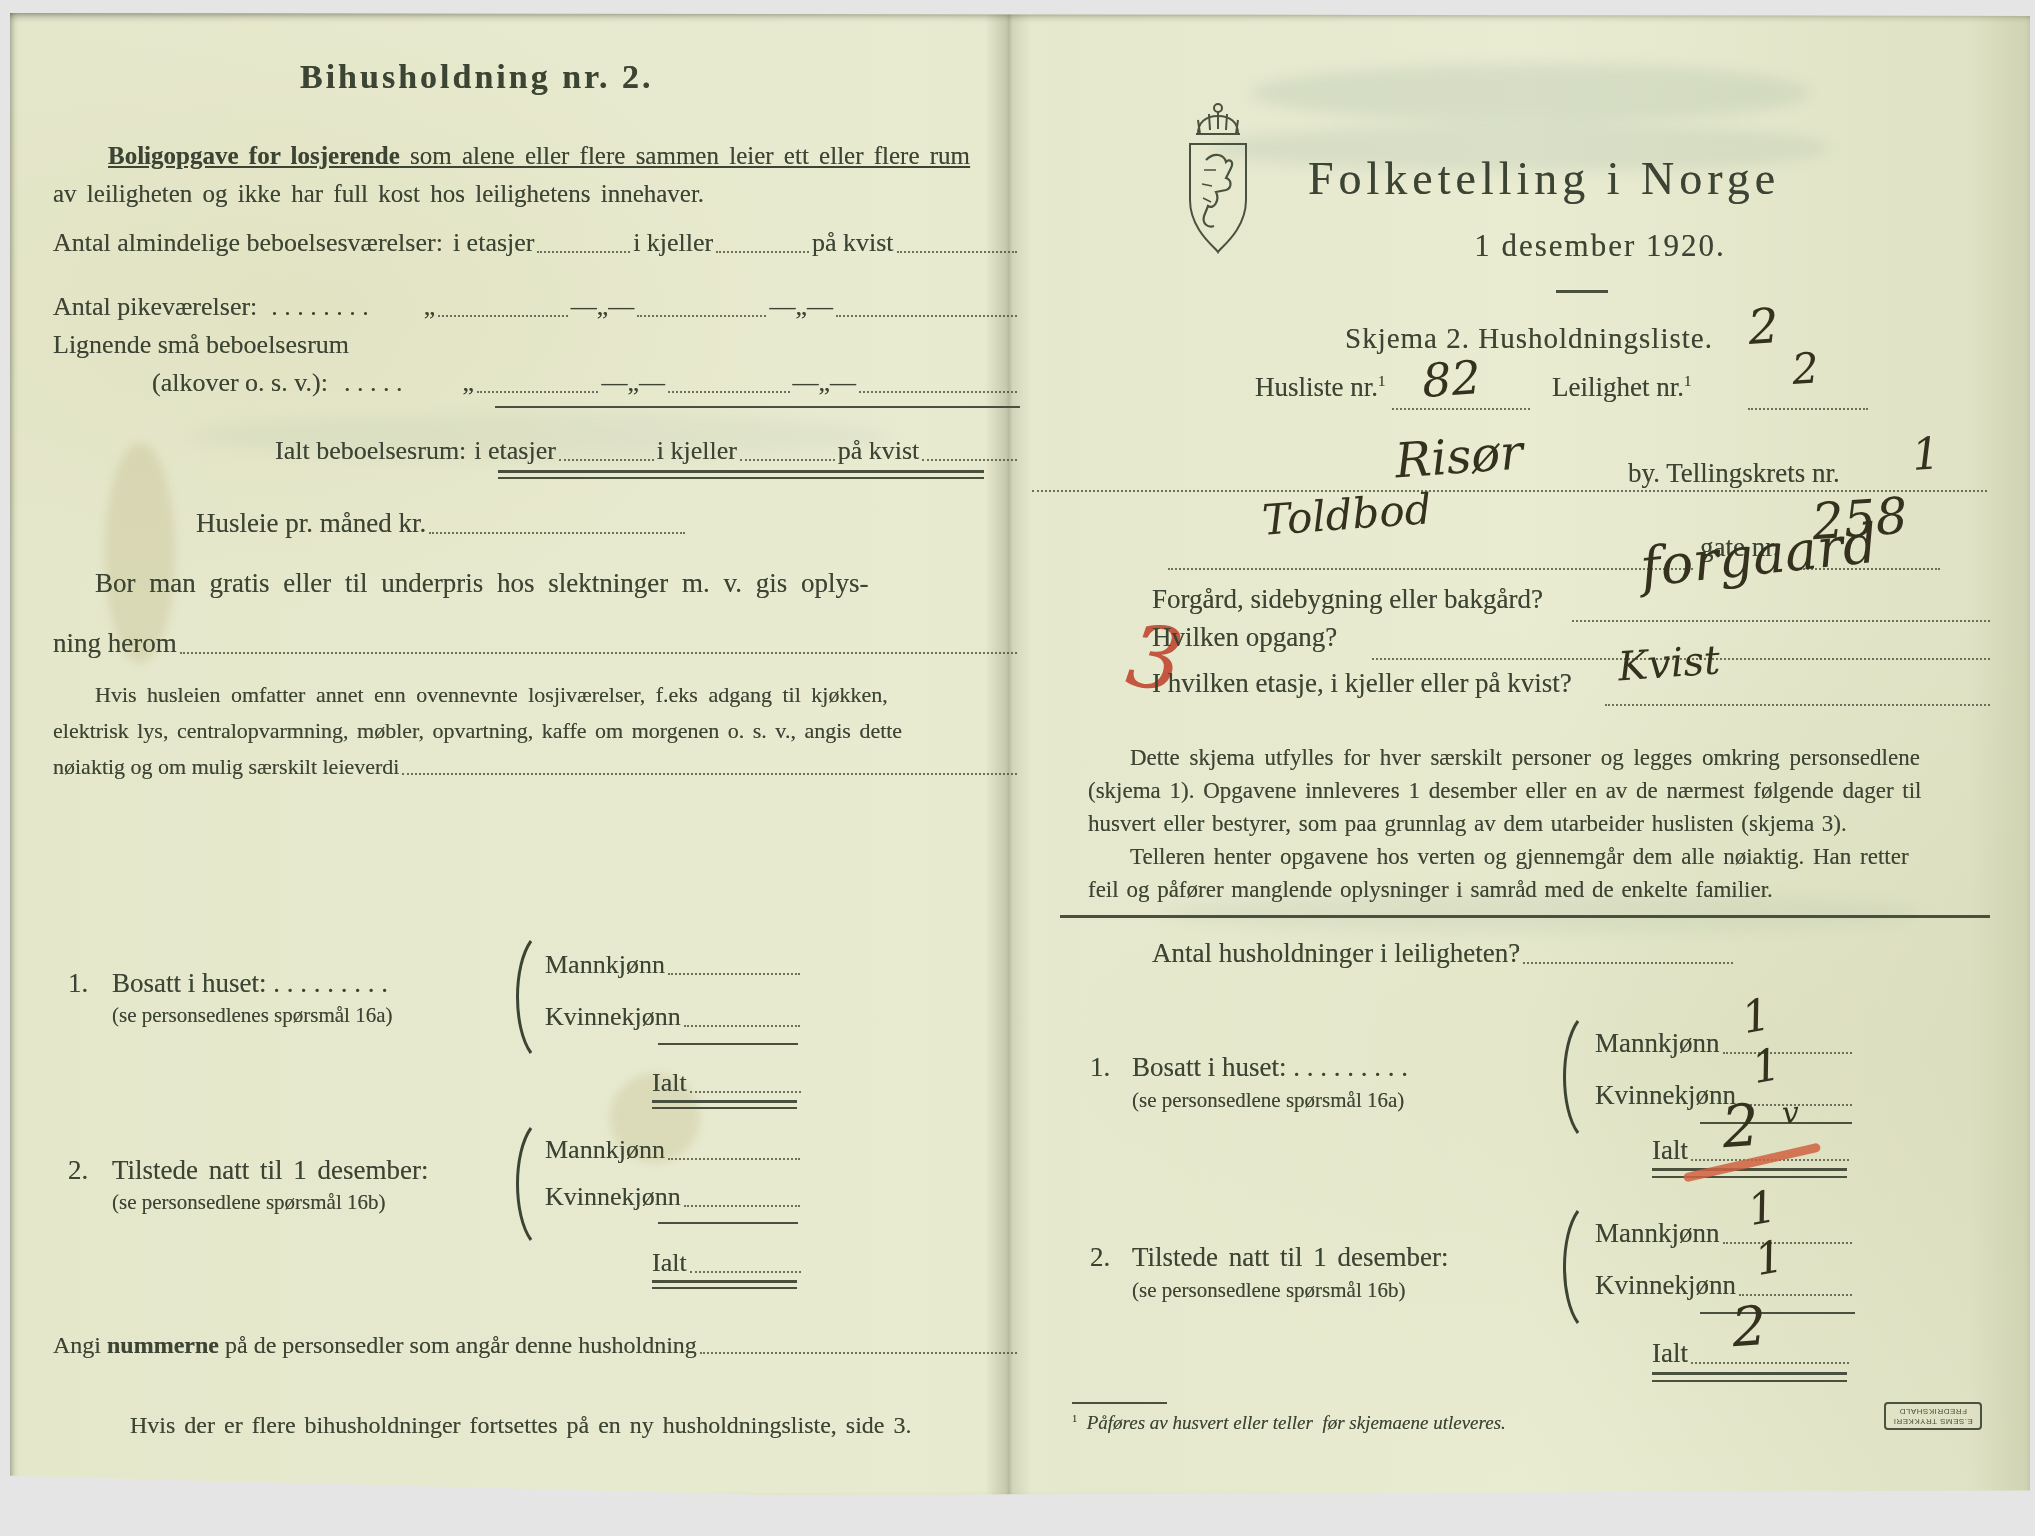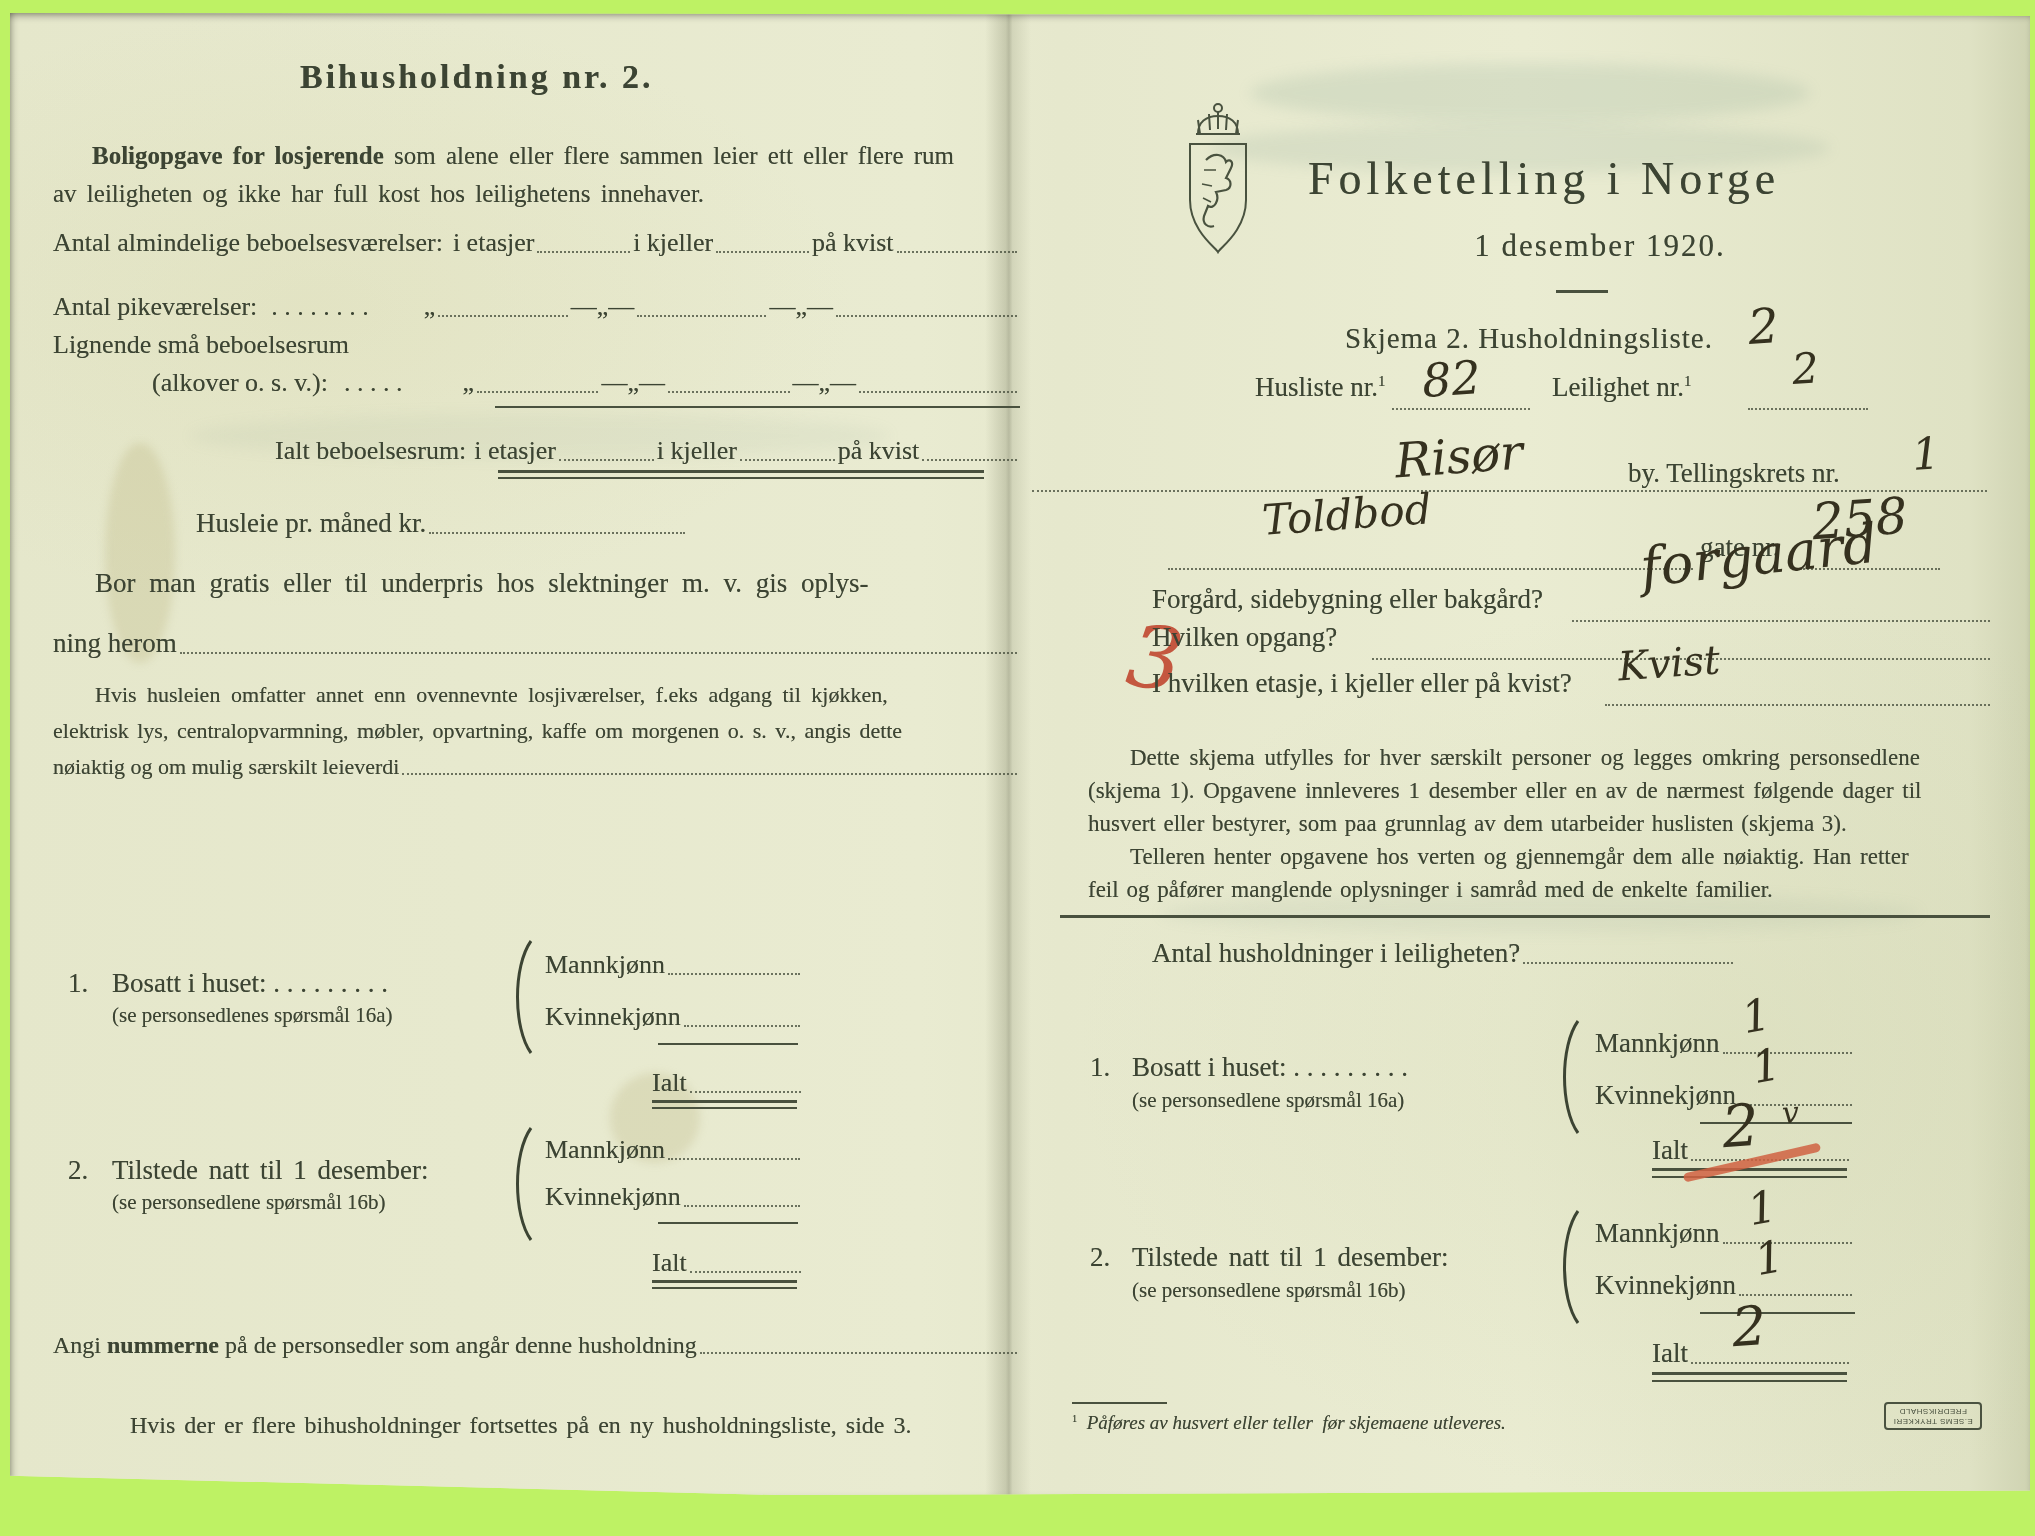--- a/index.html
+++ b/index.html
@@ -1,16 +1,16 @@
 <!DOCTYPE html>
 <html><head>
 <meta charset="utf-8">
 <style>
   html,body{margin:0;padding:0;background:#0c0c0a;}
-  #canvas{position:relative;width:2035px;height:1536px;overflow:hidden;background:#bef264;
+  #canvas{position:relative;width:2035px;height:1536px;overflow:hidden;background:#e5e5e5;
           font-family:"Liberation Serif","DejaVu Serif",serif;}
   #paper{position:absolute;left:10px;top:13px;width:2020px;height:1482px;
          background:
            radial-gradient(ellipse 900px 500px at 15% 20%, rgba(214,212,166,.25), transparent 60%),
            radial-gradient(ellipse 1000px 700px at 85% 70%, rgba(205,210,170,.3), transparent 65%),
            linear-gradient(90deg,#e5e7cb 0%, #e9ebd1 45%, #e6e8cd 52%, #eaecd2 75%, #dfe2c4 97%, #cfd3b2 100%),
            #e8ead0;
          clip-path:polygon(0% 0%, 100% 0.2%, 100% 99.7%, 38% 100%, 0% 98.7%);
          box-shadow:inset 0 6px 9px -5px rgba(20,20,10,.55), inset 6px 0 8px -6px rgba(20,20,10,.45);}
   .abs{position:absolute;}
@@ -46,21 +46,21 @@
     <div class="bleed" style="left:1200px;top:110px;width:620px;height:50px;background:rgba(125,155,140,.3);"></div>
     <div class="bleed" style="left:1150px;top:880px;width:760px;height:40px;background:rgba(135,160,140,.22);"></div>
     <div class="bleed" style="left:180px;top:400px;width:700px;height:46px;background:rgba(140,160,140,.18);"></div>
     <div class="stain" style="left:95px;top:430px;width:70px;height:220px;background:rgba(180,170,110,.25);"></div>
     <div class="stain" style="left:600px;top:1060px;width:90px;height:90px;background:rgba(170,160,100,.2);"></div>
     <div class="crease" style="left:975px;"></div>
   </div>
 
   <div class="t b" style="left:300px;top:58px;font-size:34px;letter-spacing:3px;">Bihusholdning nr. 2.</div>
 
-  <div class="t" style="left:92px;top:142px;font-size:25px;word-spacing:4px;">
+  <div class="t" style="left:108px;top:142px;font-size:25px;word-spacing:4px;text-decoration:underline;">
     <span class="b">Boligopgave for losjerende</span><span> som alene eller flere sammen leier ett eller flere rum</span>
   </div>
   <div class="t" style="left:53px;top:180px;font-size:25px;word-spacing:4px;">av leiligheten og ikke har full kost hos leilighetens innehaver.</div>
 
   <div class="row" style="left:53px;top:228px;width:967px;font-size:26px;">
     <span>Antal almindelige beboelsesværelser:</span>
     <span style="width:10px;"></span>
     <span>i etasjer</span>
     <span class="lead"></span>
     <span>i kjeller</span>

